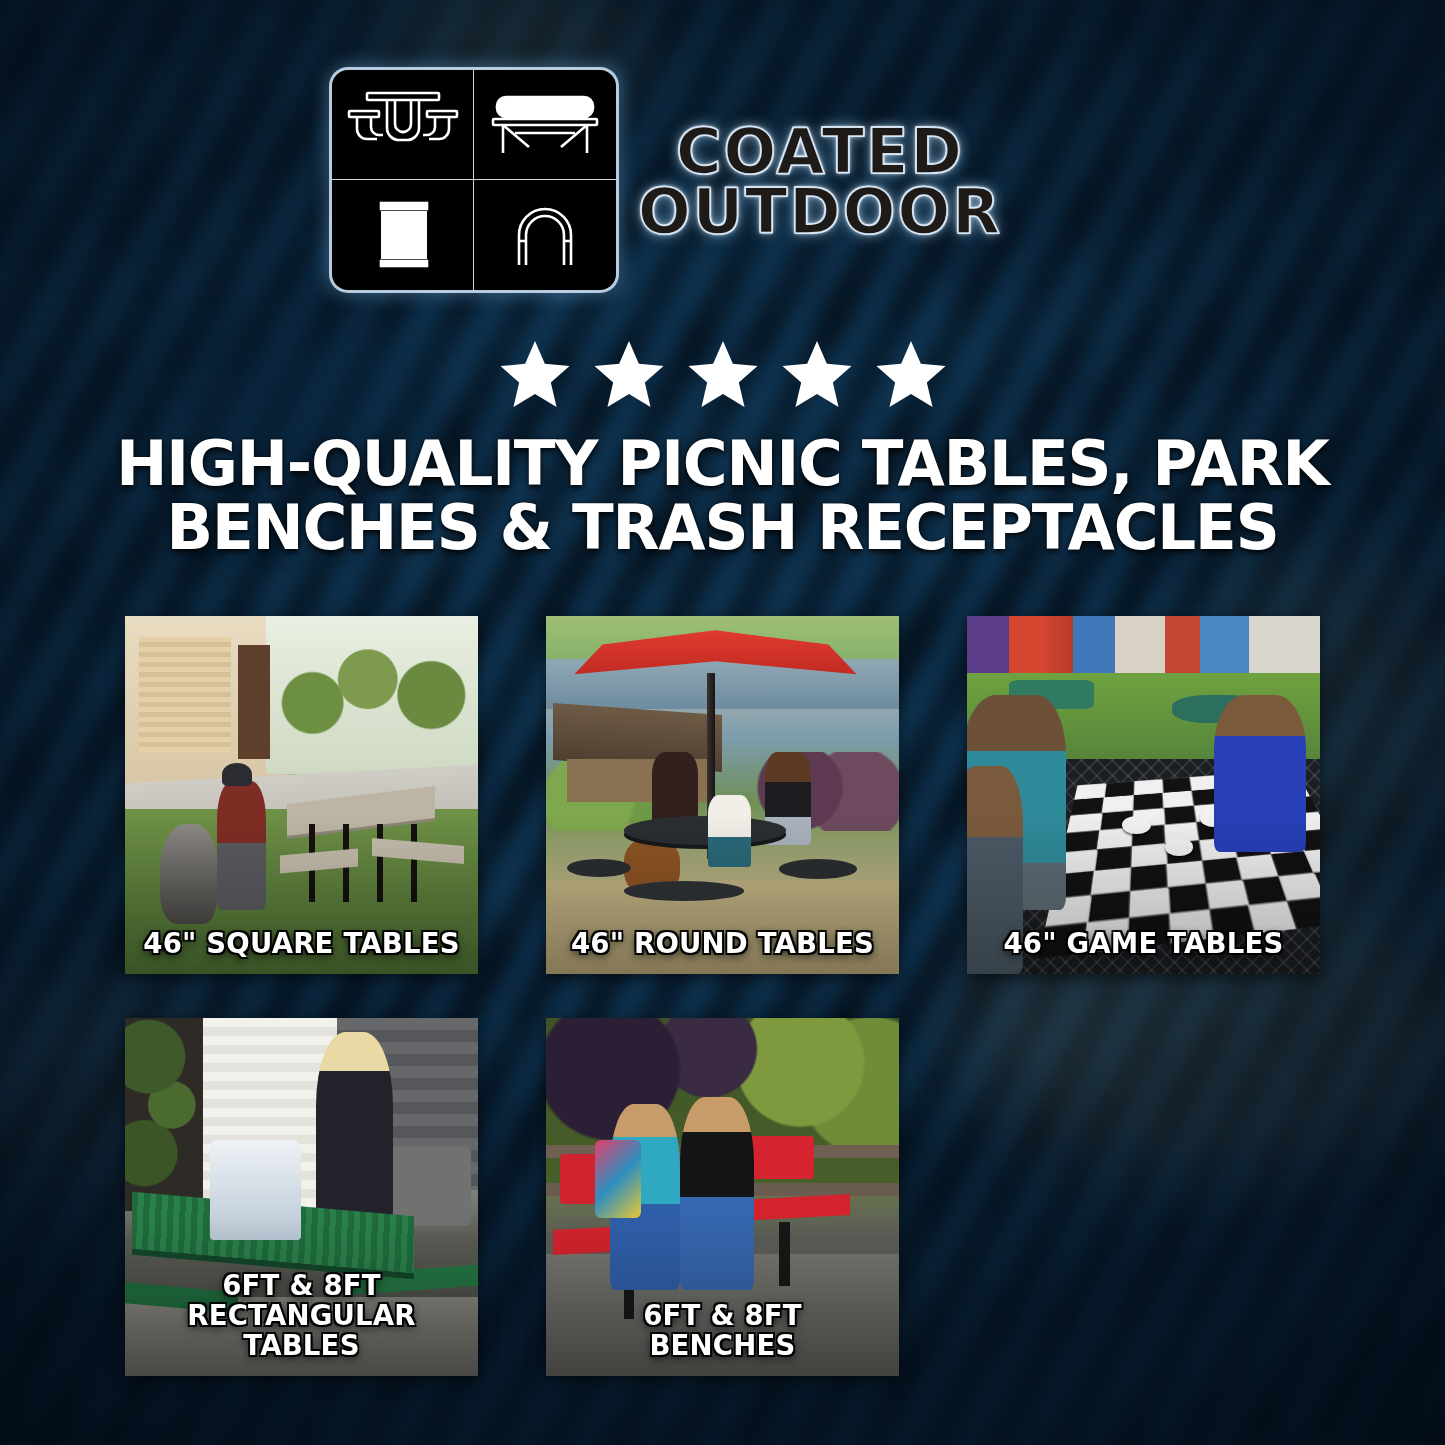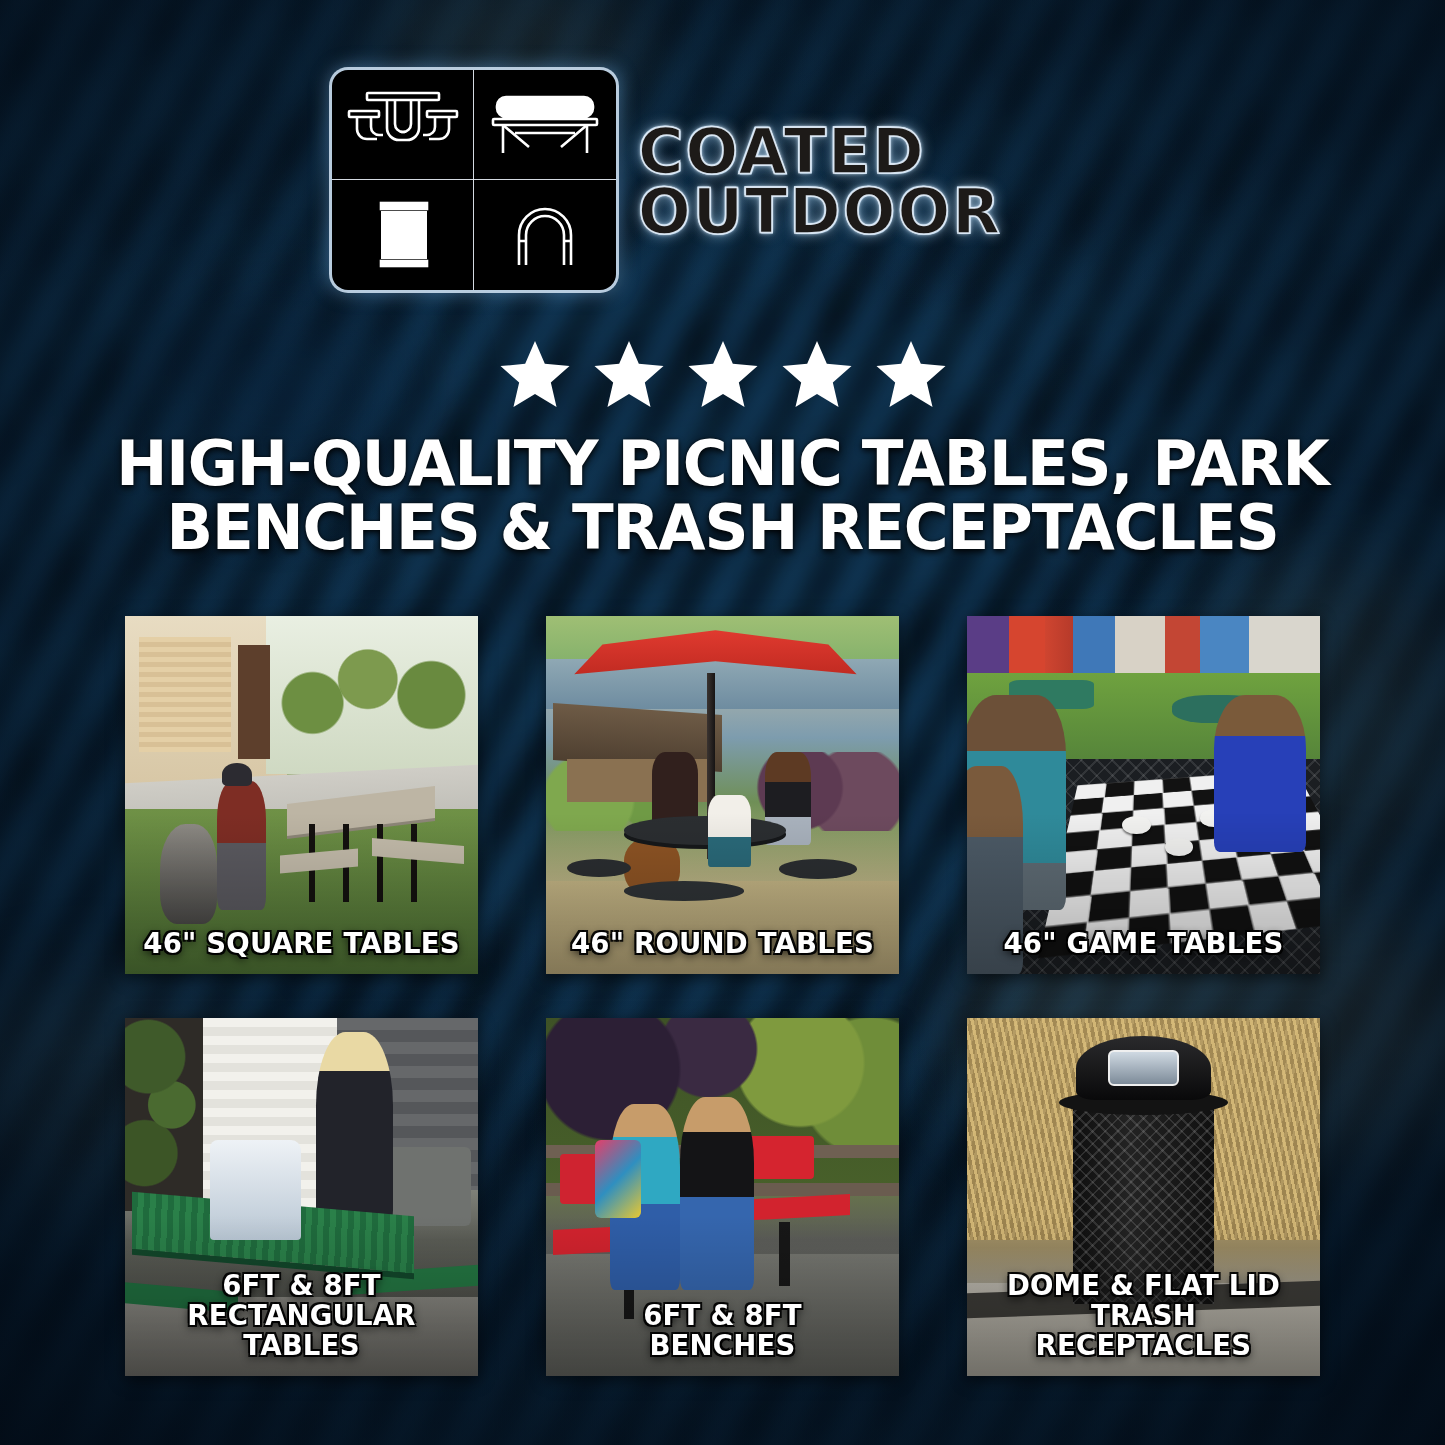--- a/index.html
+++ b/index.html
@@ -80,20 +80,21 @@
     font-weight:700;
     font-size:62px;
     letter-spacing:2px;
     color:#1d1a18;
     text-shadow:
       0 0 2px #e9f2fb, 0 0 4px #cfe2f4,
       1px 1px 0 #9fc2de, -1px -1px 0 #9fc2de,
       0 0 14px rgba(170,210,240,.75);
     -webkit-text-stroke:1.6px rgba(226,238,250,.92);
     padding-top:4px;
+    align-items:center;
   }
   .logo-wordmark span{ display:block; white-space:nowrap; }
 
   
   #stars{
     position:absolute; left:0; right:0; top:336px;
     display:flex; justify-content:center; gap:18px;
   }
   .star{ width:76px; height:76px; color:#fff; }
 
@@ -473,32 +474,15 @@
           <div class="kid2"></div>
           <div class="pack"></div>
         <div class="film"></div>
       </div>
       <div class="tile-caption">
         <span class="cap-line">6FT &amp; 8FT</span>
         <span class="cap-line">BENCHES</span>
       </div>
     </div>
 
-    <div class="tile">
-      <div class="tile-photo tF">
-        <div class="skyF"></div>
-          <div class="grassF"></div>
-          <div class="walk"></div>
-          <div class="curb"></div>
-        <div class="can"></div>
-          <div class="rim"></div>
-          <div class="dome"></div>
-          <div class="slot"></div>
-        <div class="film"></div>
-      </div>
-      <div class="tile-caption">
-        <span class="cap-line">DOME &amp; FLAT LID</span>
-        <span class="cap-line">TRASH RECEPTACLES</span>
-      </div>
-    </div>
 
   </div>
 </div>
 
 </body></html>

